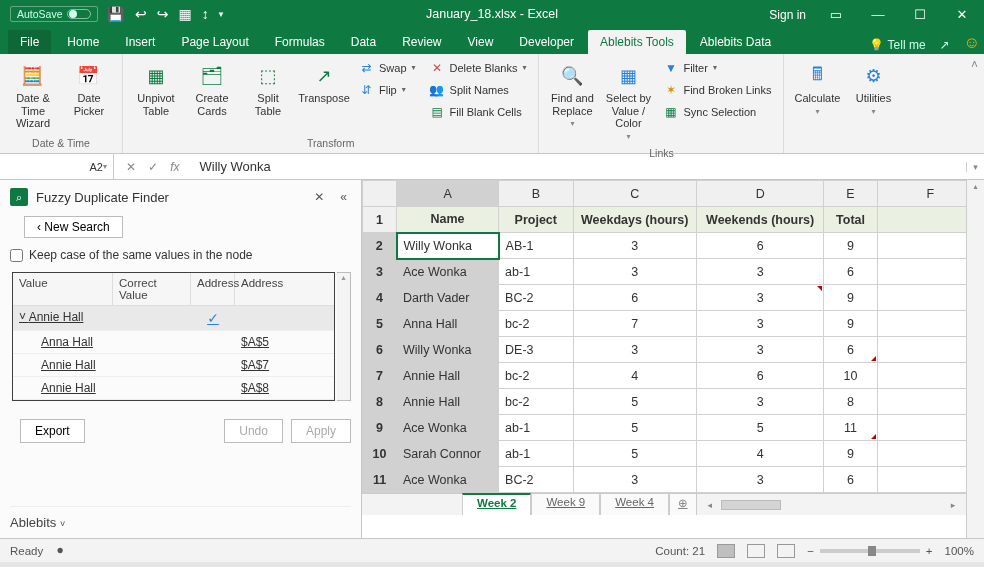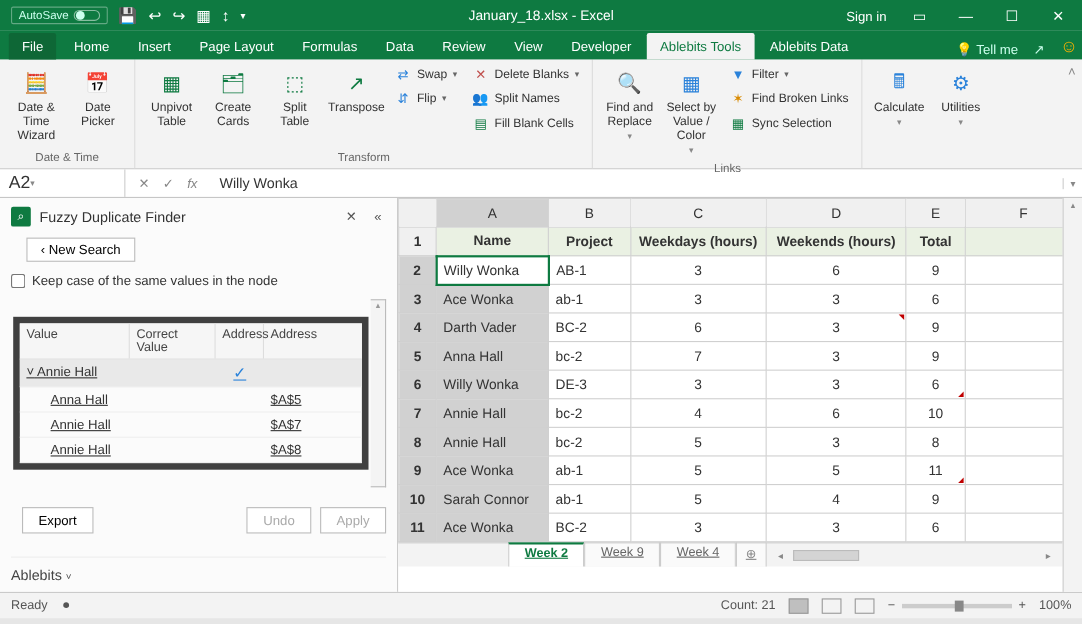--- a/index.html
+++ b/index.html
@@ -32,39 +32,39 @@
   .big-btn { display:flex; flex-direction:column; align-items:center; width:50px; padding:4px 2px; cursor:pointer; gap:2px; }
   .big-btn .ico { width:28px; height:28px; display:flex; align-items:center; justify-content:center; font-size:18px; }
   .big-btn span { font-size:11px; line-height:1.15; text-align:center; }
   .stack { display:flex; flex-direction:column; gap:3px; }
   .small-btn { display:flex; align-items:center; gap:5px; padding:2px 4px; cursor:pointer; font-size:11px; white-space:nowrap; }
   .small-btn .sico { width:15px; height:15px; display:inline-flex; align-items:center; justify-content:center; font-size:12px; }
   .dd::after { content:" ▾"; font-size:8px; color:#666; }
 
   
   .fbar { height:26px; background:#fff; border-bottom:1px solid #c6c6c6; display:flex; align-items:center; }
-  .namebox { width:112px; border-right:1px solid #ccc; padding:0 6px; height:100%; display:flex; align-items:center; justify-content:flex-start; font-size:16px; margin-left:2px; }
+  .namebox { width:112px; border-right:1px solid #ccc; padding:0 6px; height:100%; display:flex; align-items:center; justify-content:flex-end; font-size:11px; margin-left:2px; }
   .namebox::after { content:"▾"; font-size:8px; color:#888; }
   .fbar-btns { display:flex; gap:12px; padding:0 12px; color:#888; }
   .fbar-input { flex:1; padding:0 8px; font-size:13px; }
   .fbar-end { width:18px; border-left:1px solid #ccc; text-align:center; color:#888; font-size:9px; }
 
   
   .main { display:flex; height:358px; }
 
   
   .pane { width:362px; background:#fbfbfb; border-right:1px solid #c6c6c6; display:flex; flex-direction:column; padding:8px 10px; gap:10px; }
   .pane-head { display:flex; align-items:center; gap:8px; }
   .pane-ico { width:18px; height:18px; background:#0e7a41; color:#fff; display:flex; align-items:center; justify-content:center; font-size:11px; border-radius:2px; }
   .pane-title { font-size:13px; flex:1; }
   .pane-x { color:#555; cursor:pointer; padding:0 4px; }
   .pane-btn { border:1px solid #bbb; background:#fff; padding:3px 12px; font-size:12px; margin-left:14px; cursor:pointer; }
   .chk { display:flex; align-items:center; gap:6px; }
   .chk input { margin:0; }
-  .grid-box { border:6px solid #404040; margin:16px 2px; flex:0 0 auto; }
+  .grid-box { border:1px solid #404040; margin:0 2px; flex:0 0 auto; }
   .grid-head { display:flex; background:#f6f6f6; border-bottom:1px solid #ddd; }
   .gh { border-right:1px solid #ddd; padding:4px 6px; font-size:11.5px; color:#444; position:relative; }
   .gh:last-child { border-right:none; }
   .grid-row { display:flex; border-bottom:1px solid #eee; font-size:12px; }
   .grid-row.sel { background:#e9e9e9; }
   .gc { padding:4px 6px;text-decoration:underline; }
   .blue-check { color:#2a82da; font-size:14px; }
   .btn-row { display:flex; gap:8px; margin-top:8px; }
   .btn { border:1px solid #bbb; background:#fff; padding:4px 14px; font-size:12px; cursor:pointer; }
   .btn.disabled { color:#aaa; }

